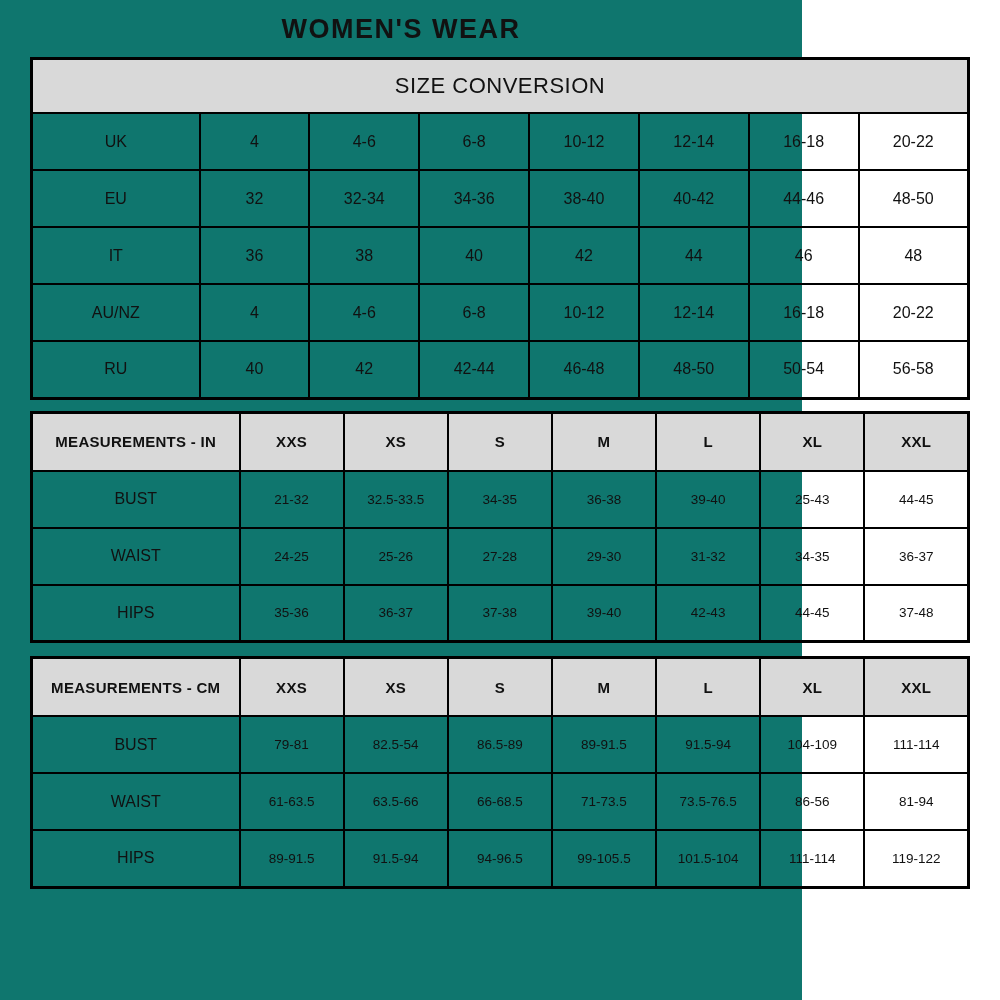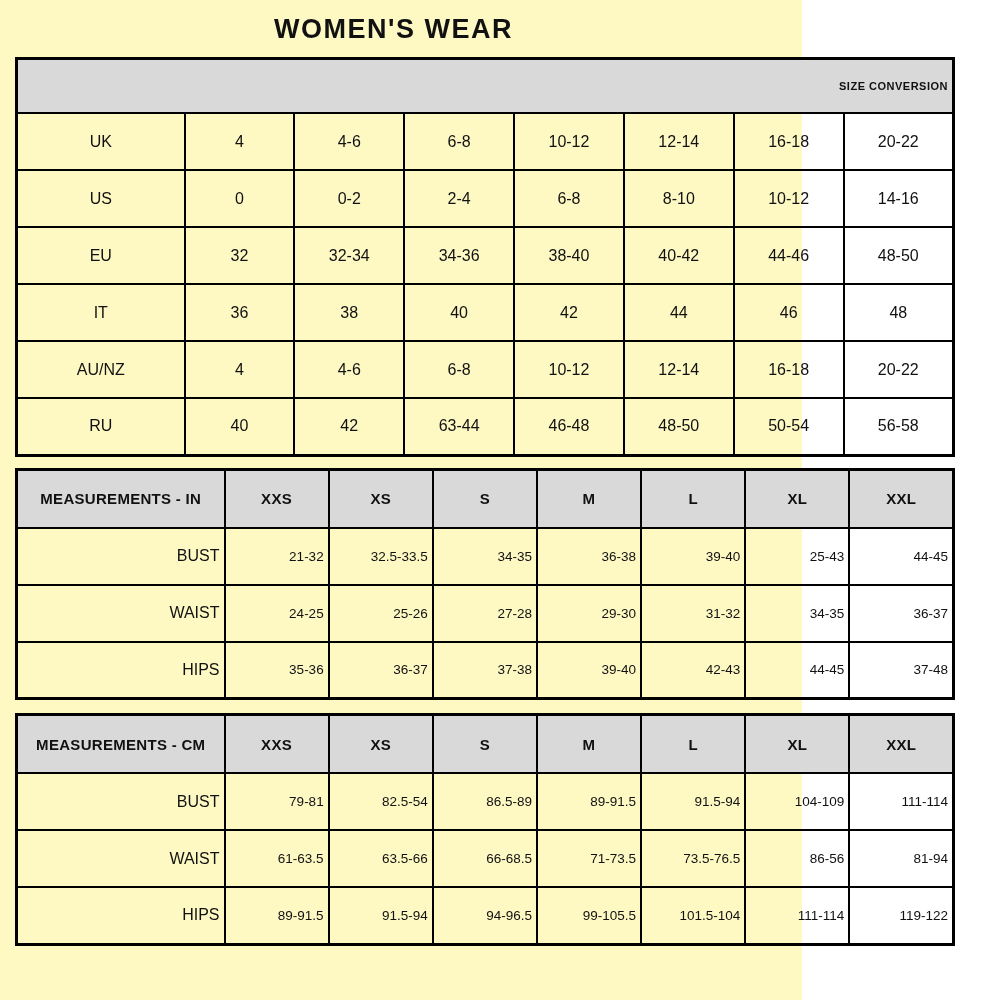--- a/index.html
+++ b/index.html
@@ -6,22 +6,22 @@
     margin: 0;
     padding: 0;
     background: #ffffff;
     font-family: "Liberation Sans", sans-serif;
     color: #111111;
   }
   .page {
     width: 802px;
     height: 1000px;
     box-sizing: border-box;
-    padding: 10px 30px 0 15px;
-    background: #fef9c3;
+    padding: 10px 30px 0 30px;
+    background: #0f766e;
   }
   .page-title {
     margin: 4px 0 12px 0;
     text-align: center;
     font-size: 27px;
     font-weight: 700;
     letter-spacing: 1.5px;
     color: #111111;
   }
   table.chart {
@@ -36,45 +36,44 @@
     vertical-align: middle;
     padding: 0 4px;
     overflow: hidden;
     white-space: nowrap;
   }
   
   #size-conversion-table { margin-bottom: 11px; }
   #size-conversion-table .caption-row th {
     height: 52px;
     background: #d9d9d9;
-    font-size: 11px;
-    font-weight: 700;
+    font-size: 22px;
+    font-weight: 400;
     letter-spacing: 0.5px;
-    text-align: right;
   }
   #size-conversion-table .col-header-row th {
     height: 57px;
     font-weight: 400;
     font-size: 16px;
     background: #ffffff;
   }
   #size-conversion-table tbody tr { height: 57px; }
   #size-conversion-table tbody td { font-size: 16px; }
   
   table.measurements { margin-bottom: 13px; }
   table.measurements .col-header-row th {
     height: 56px;
     background: #d9d9d9;
     font-weight: 700;
     font-size: 15px;
     letter-spacing: 0.3px;
     margin-top: 24px;
   }
   table.measurements tbody tr { height: 57px; }
-  table.measurements tbody td { font-size: 13.5px; text-align: right; }
+  table.measurements tbody td { font-size: 13.5px; }
   table.measurements tbody td.row-label,
   #size-conversion-table tbody td.row-label {
     font-size: 16px;
   }
 </style>
 </head>
 <body>
 
 <div class="page">
 
@@ -95,30 +94,20 @@
           <td class="row-label">UK</td>
           <td>4</td>
           <td>4-6</td>
           <td>6-8</td>
           <td>10-12</td>
           <td>12-14</td>
           <td>16-18</td>
           <td>20-22</td>
         </tr>
         <tr>
-          <td class="row-label">US</td>
-          <td>0</td>
-          <td>0-2</td>
-          <td>2-4</td>
-          <td>6-8</td>
-          <td>8-10</td>
-          <td>10-12</td>
-          <td>14-16</td>
-        </tr>
-        <tr>
           <td class="row-label">EU</td>
           <td>32</td>
           <td>32-34</td>
           <td>34-36</td>
           <td>38-40</td>
           <td>40-42</td>
           <td>44-46</td>
           <td>48-50</td>
         </tr>
         <tr>
@@ -138,21 +127,21 @@
           <td>6-8</td>
           <td>10-12</td>
           <td>12-14</td>
           <td>16-18</td>
           <td>20-22</td>
         </tr>
         <tr>
           <td class="row-label">RU</td>
           <td>40</td>
           <td>42</td>
-          <td>63-44</td>
+          <td>42-44</td>
           <td>46-48</td>
           <td>48-50</td>
           <td>50-54</td>
           <td>56-58</td>
         </tr>
       </tbody>
   </table>
 
   <table class="chart measurements" id="measurements-in-table">
     <colgroup>

